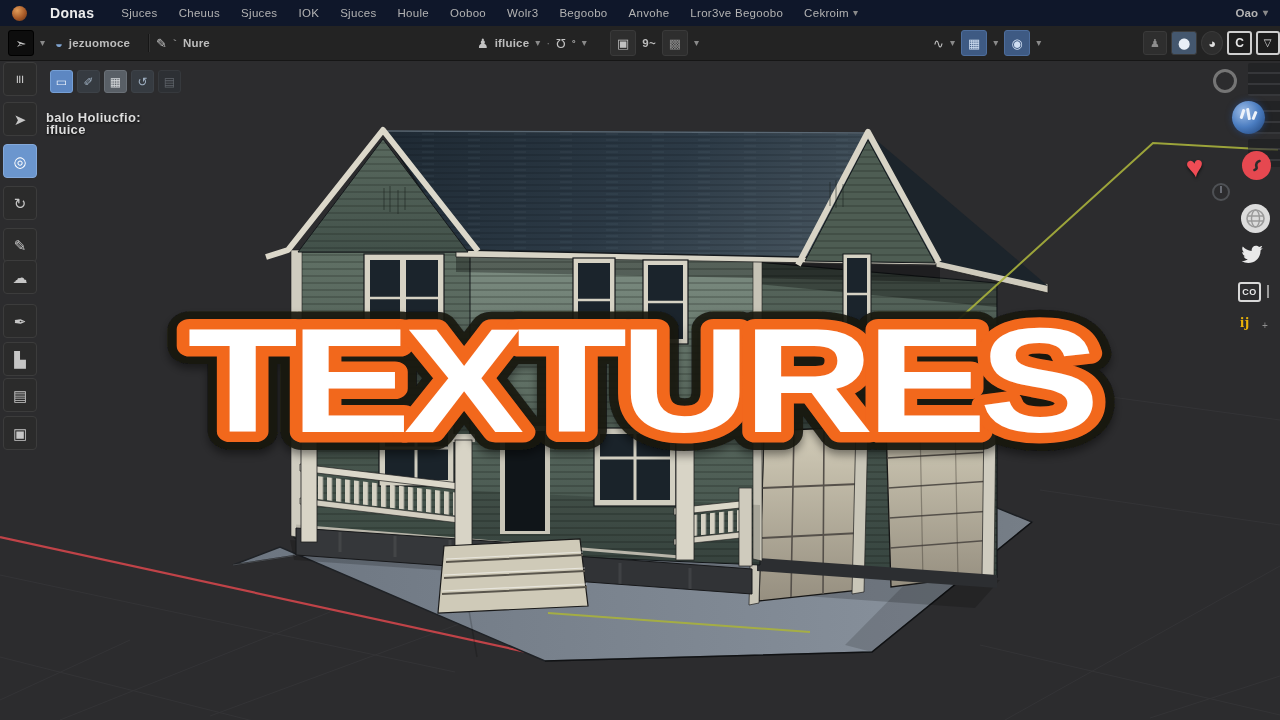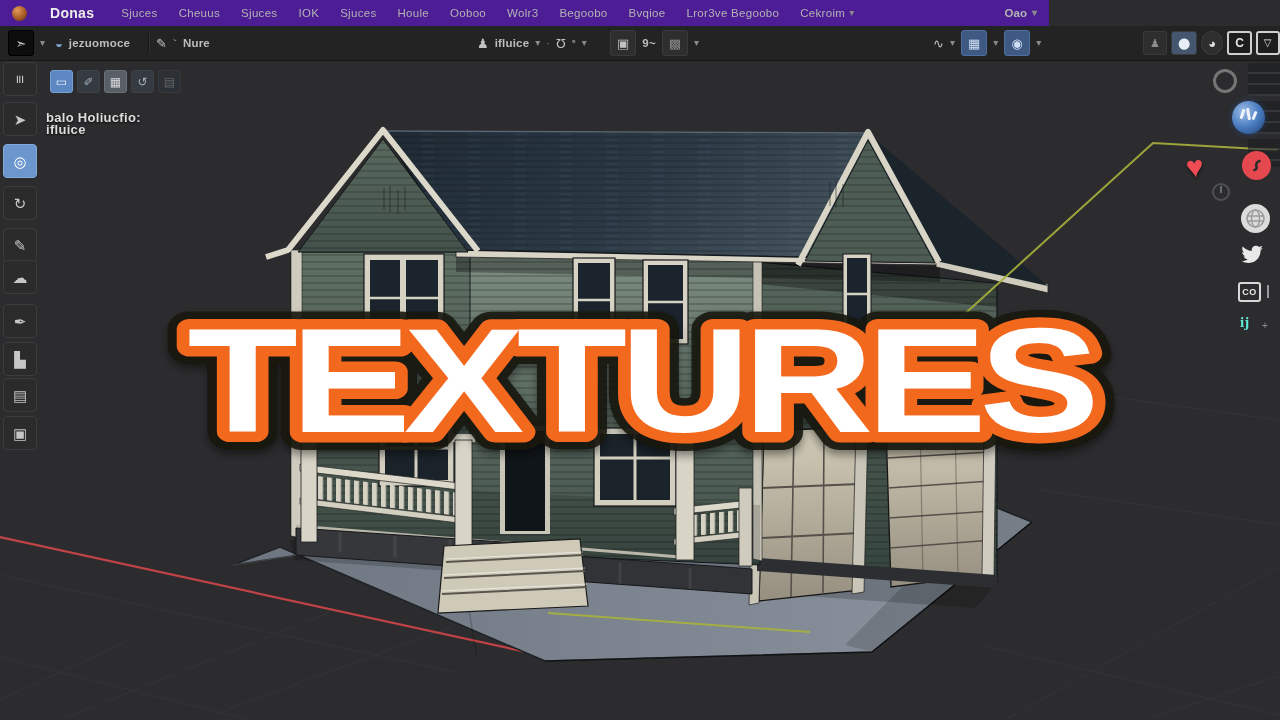--- a/index.html
+++ b/index.html
@@ -1,19 +1,19 @@
 <!DOCTYPE html>
 <html><head>
 <meta charset="utf-8">
 <style>
   html,body{margin:0;padding:0;background:#111;}
   .stage{position:relative;width:1280px;height:720px;overflow:hidden;background:#2c2c2e;
          font-family:"Liberation Sans",sans-serif;-webkit-font-smoothing:antialiased;}
   
-  .menubar{position:absolute;left:0;top:0;width:1049px;height:26px;background:#4c1d95;
+  .menubar{position:absolute;left:0;top:0;width:1280px;height:26px;background:#0f172a;
            display:flex;align-items:center;padding:0 12px;box-sizing:border-box;gap:21px;z-index:20;}
   .logo{width:15px;height:15px;border-radius:50%;flex:0 0 auto;
         background:radial-gradient(circle at 35% 30%, #e29c58, #a85a28 55%, #5f2e12);}
   .brand{color:#ececec;font-weight:bold;font-size:14px;letter-spacing:.3px;margin:0 6px 0 2px;}
   .mi{color:#b3b3b3;font-size:11.5px;font-weight:normal;letter-spacing:.3px;white-space:nowrap;cursor:default;}
   .withchev{display:inline-flex;align-items:center;gap:4px;}
   .chev{color:#8a8a8a;font-size:10px;line-height:1;}
   .mright{margin-left:auto;display:flex;align-items:center;gap:5px;color:#b3b3b3;
           font-size:11.5px;font-weight:bold;}
   
@@ -66,42 +66,42 @@
   .circbtn{position:absolute;border-radius:50%;display:flex;align-items:center;justify-content:center;z-index:10;}
   .phone{left:1242px;top:91px;width:29px;height:29px;background:#e64850;}
   .power{left:1212px;top:123px;width:18px;height:18px;border:2px solid #55585c;box-sizing:border-box;opacity:.85;}
   .power i{width:2px;height:7px;background:#737780;display:block;margin-top:-5px;}
   .globe{left:1241px;top:144px;width:29px;height:29px;background:#dcdcdc;}
   .birdwrap{position:absolute;left:1240px;top:184px;z-index:10;}
   .cobox{position:absolute;left:1238px;top:222px;width:23px;height:20px;border:2px solid #d8d8d8;border-radius:3px;
          display:flex;align-items:center;justify-content:center;color:#e8e8e8;font-size:9px;font-weight:bold;
          z-index:10;box-sizing:border-box;letter-spacing:.5px;}
   .cobar{position:absolute;left:1267px;top:225px;width:2px;height:13px;background:#9a9a9a;z-index:10;}
-  .ijtxt{position:absolute;left:1240px;top:254px;color:#5eead4;font-size:15px;font-weight:bold;z-index:10;
+  .ijtxt{position:absolute;left:1240px;top:254px;color:#eab308;font-size:15px;font-weight:bold;z-index:10;
          font-family:"Liberation Serif",serif;}
   .ijplus{position:absolute;left:1262px;top:260px;color:#8f8f8f;font-size:10px;z-index:10;}
 </style>
 </head>
 <body>
 
 <div class="stage">
 
   <div class="menubar">
     <span class="logo"></span>
     <span class="brand">Donas</span>
     <span class="mi">Sjuces</span>
     <span class="mi">Cheuus</span>
     <span class="mi">Sjuces</span>
     <span class="mi">IOK</span>
     <span class="mi">Sjuces</span>
     <span class="mi">Houle</span>
     <span class="mi">Ooboo</span>
     <span class="mi">Wolr3</span>
     <span class="mi">Begoobo</span>
-    <span class="mi">Bvqioe</span>
+    <span class="mi">Anvohe</span>
     <span class="mi">Lror3ve Begoobo</span>
     <span class="mi withchev">
       <span>Cekroim</span>
       <span class="chev">▾</span>
     </span>
     <div class="mright">
       <span>Oao</span>
       <span class="chev">▾</span>
     </div>
   </div>

